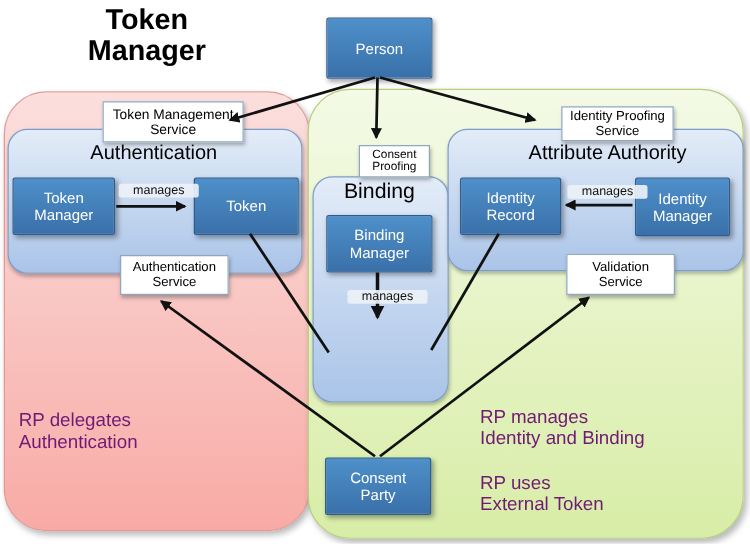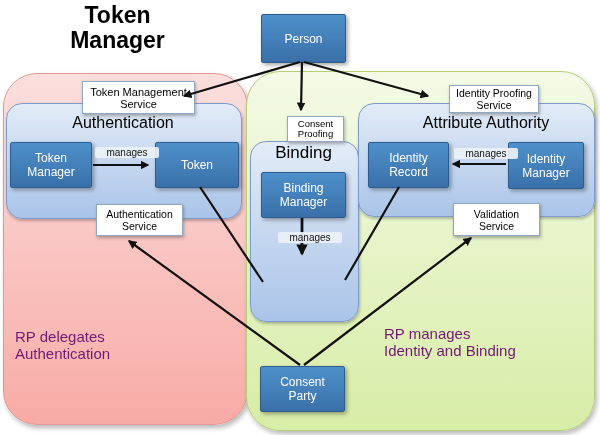--- a/index.html
+++ b/index.html
@@ -154,20 +154,22 @@
 Service</div>
   <div class="svc" style="left:81px;top:204px;width:85px;height:30px;">Authentication
 Service</div>
   <div class="svc" style="left:438px;top:203px;width:85px;height:31px;">Validation
 Service</div>
 
   <div class="note" style="left:15px;top:329px;">RP delegates
 Authentication</div>
   <div class="note" style="left:384px;top:326px;">RP manages
 Identity and Binding</div>
+  <div class="note" style="left:384px;top:379px;">RP uses
+External Token</div>
 
   <div class="manages" style="left:95px;top:147px;">manages</div>
   <div class="manages" style="left:454px;top:148px;">manages</div>
   <div class="manages" style="left:278px;top:232px;">manages</div>
 
   <svg id="arrow-layer" width="600" height="435" viewBox="0 0 600 435">
     <defs>
       <marker id="ah" viewBox="0 0 4 4" markerWidth="4" markerHeight="4" refX="3.4" refY="2" orient="auto">
         <path d="M0,0 L4,2 L0,4 z" fill="#111111"></path>
       </marker>

